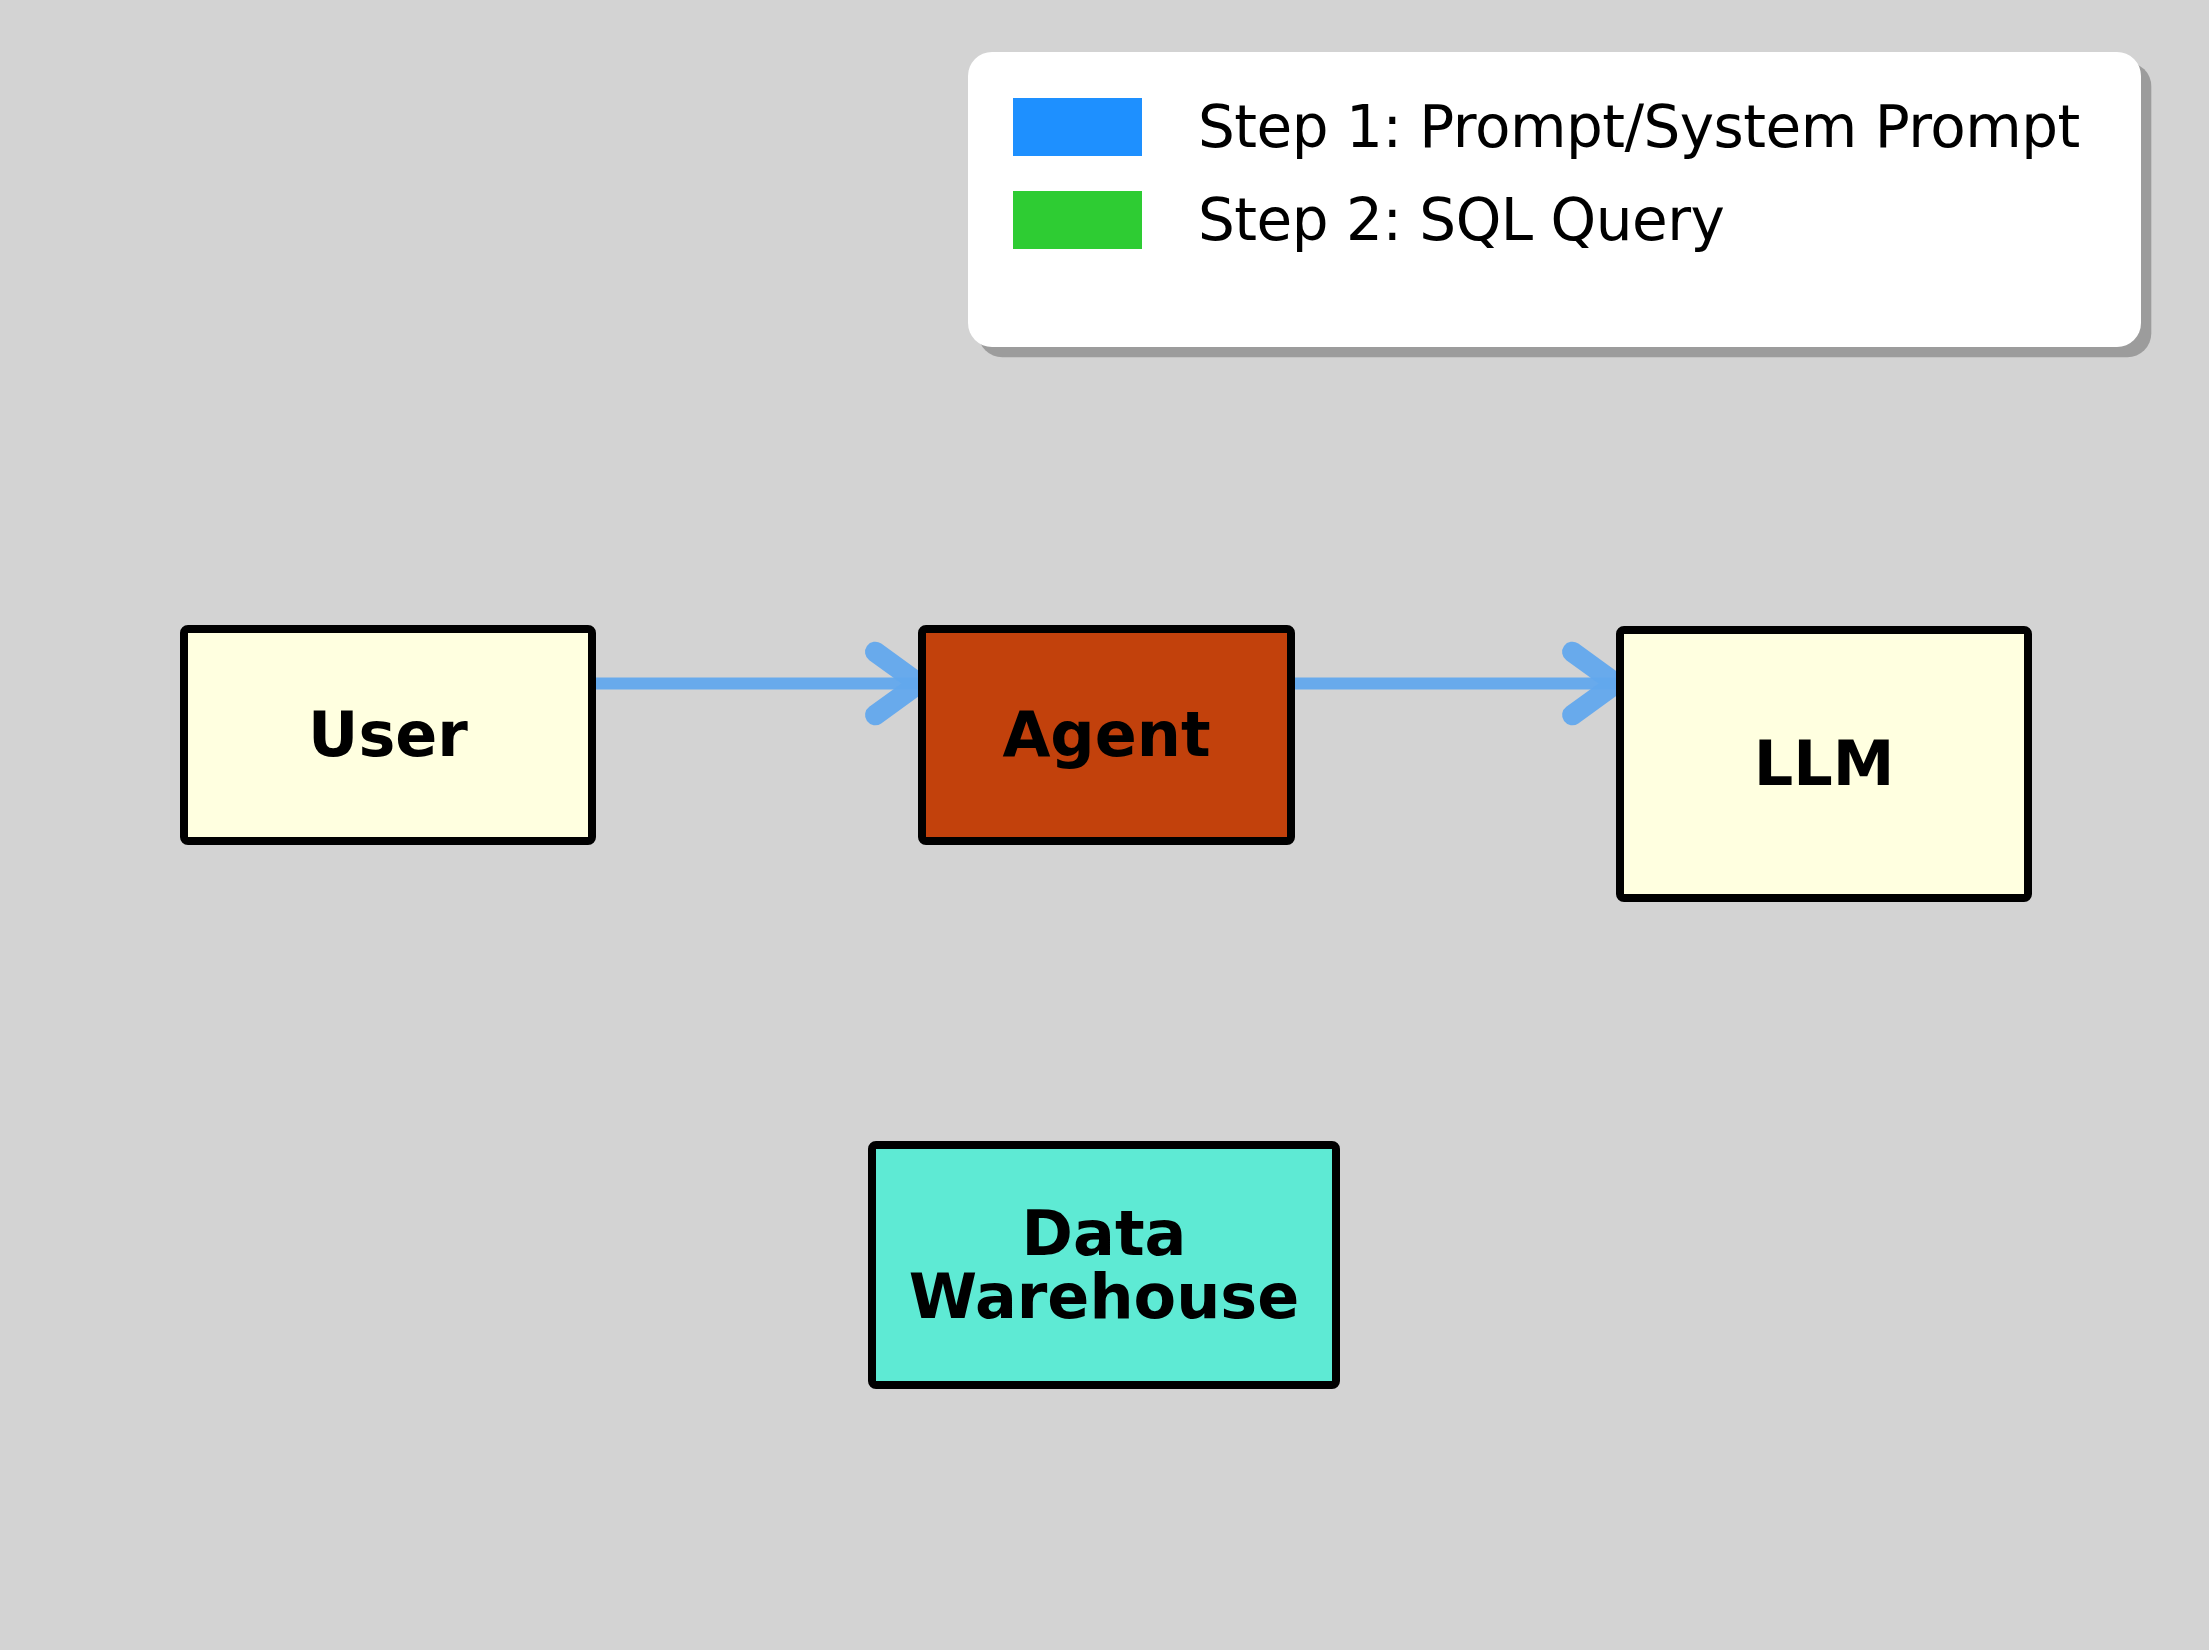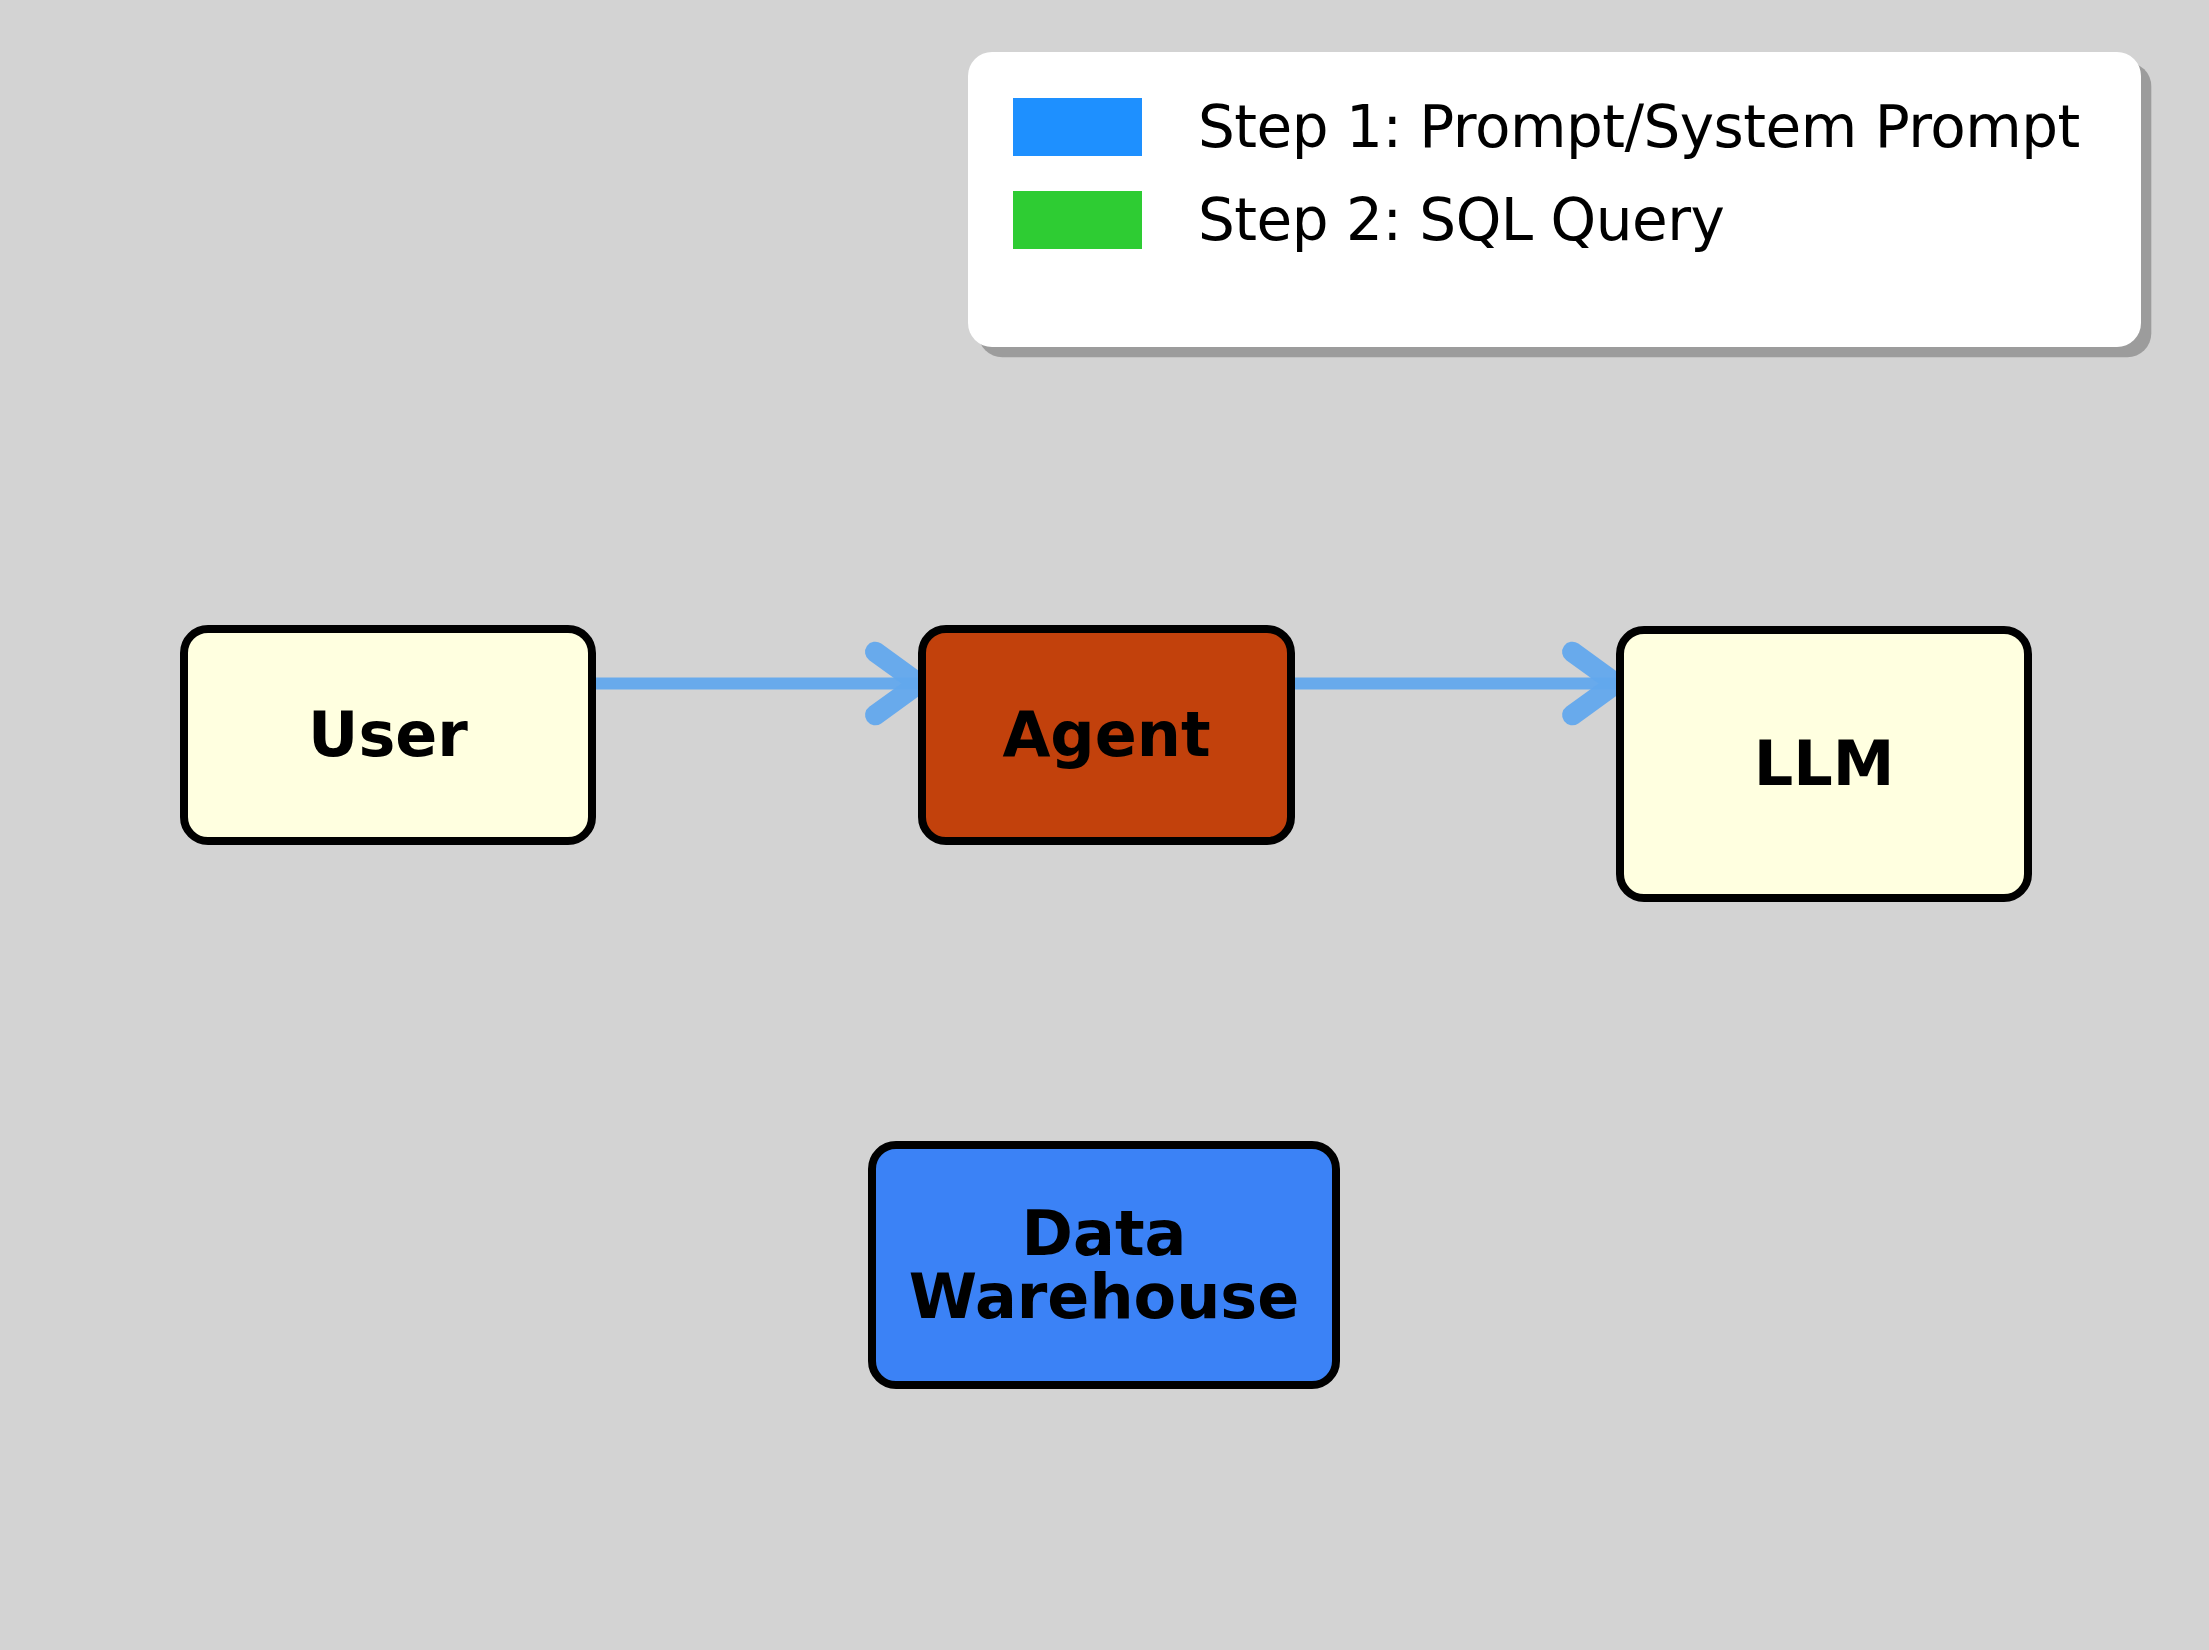--- a/index.html
+++ b/index.html
@@ -47,39 +47,39 @@
     color: #000000;
     white-space: nowrap;
     letter-spacing: -0.5px;
   }
 
   
   .node {
     position: absolute;
     box-sizing: border-box;
     border: 8.4px solid #000000;
-    border-radius: 28px;
+    border-radius: 8px;
     display: flex;
     align-items: center;
     justify-content: center;
     text-align: center;
   }
   .node-label {
     font-family: "DejaVu Sans", sans-serif;
     font-weight: bold;
     font-size: 62px;
     line-height: 1.02;
     color: #000000;
     white-space: pre-line;
   }
 
   #node-user       { left: 180px;  top: 625px;  width: 416px; height: 220px; background: #ffffe0; }
   #node-agent      { left: 918px;  top: 625px;  width: 377px; height: 220px; background: #c2410c; }
   #node-llm        { left: 1616px; top: 626px;  width: 416px; height: 276px; background: #ffffe0; }
-  #node-warehouse  { left: 868px;  top: 1141px; width: 472px; height: 248px; background: #3b82f6; }
+  #node-warehouse  { left: 868px;  top: 1141px; width: 472px; height: 248px; background: #5eead4; }
 
   
   .arrow {
     position: absolute;
     height: 93px;
     pointer-events: none;
   }
   .arrow svg { display: block; overflow: visible; }
 
   #arrow-user-agent  { left: 596px;  top: 637px; width: 326px; }

